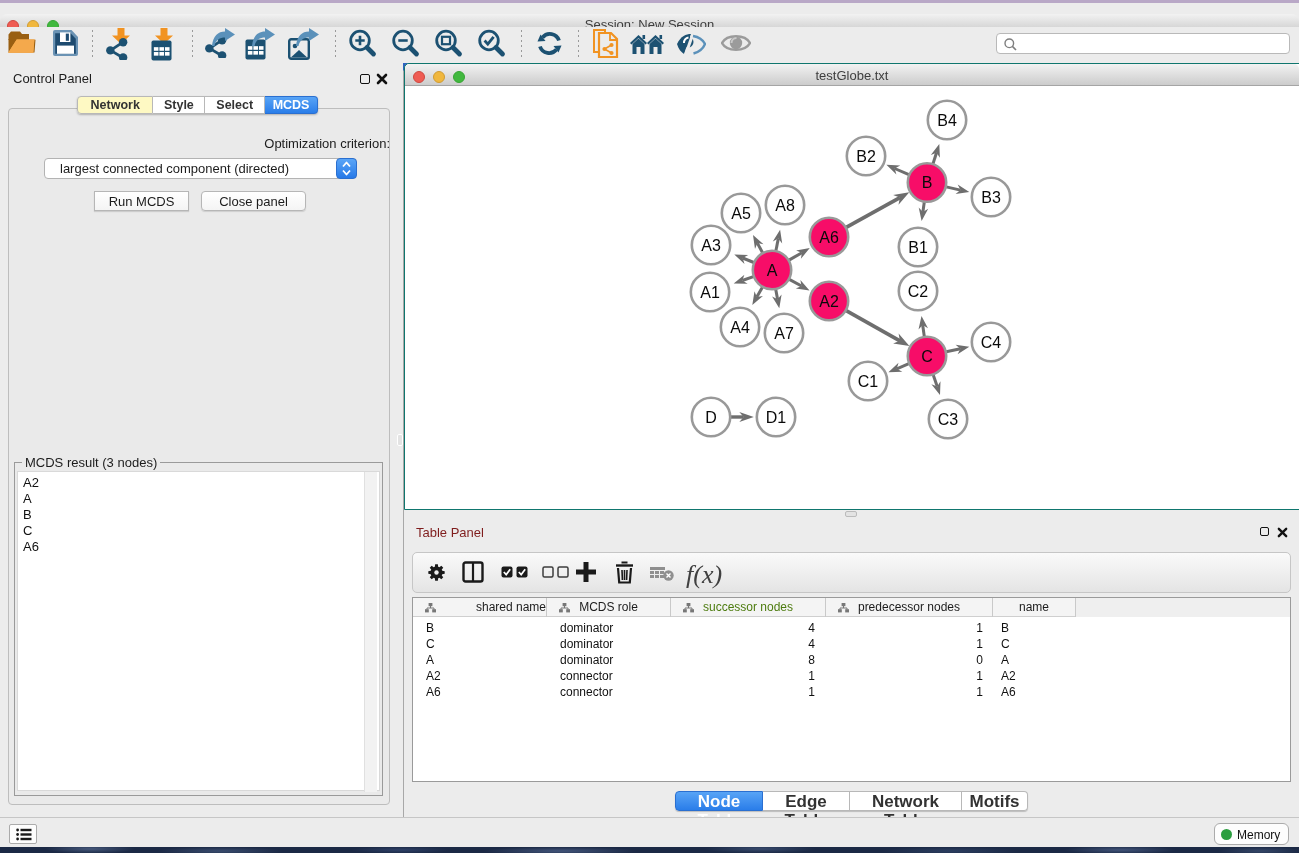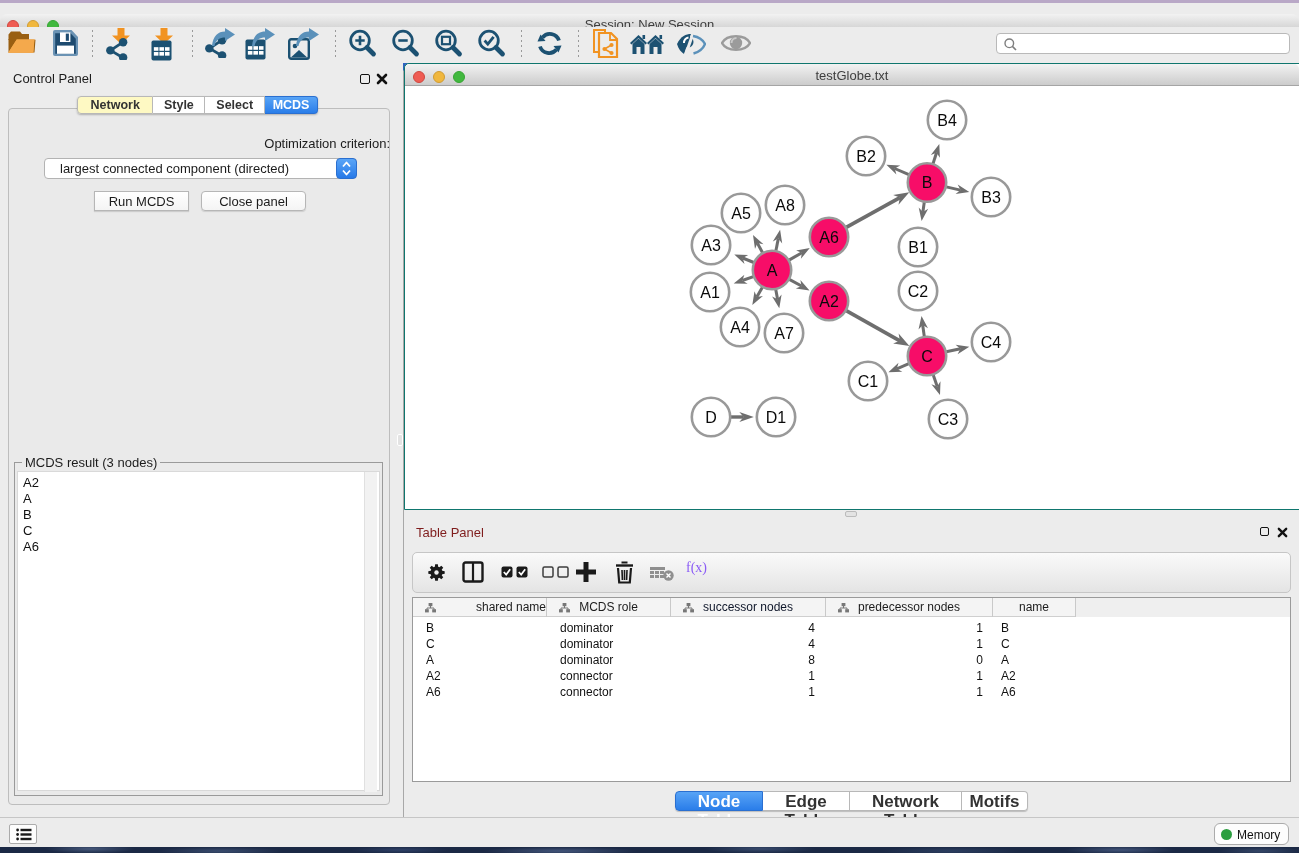--- a/index.html
+++ b/index.html
@@ -347,41 +347,41 @@
 <rect x="0" y="5" width="4" height="3"></rect>
       <rect x="5" y="5" width="4" height="3"></rect>
       <rect x="10" y="5" width="4" height="3"></rect>
 <rect x="0" y="9" width="4" height="3"></rect>
       <rect x="5" y="9" width="4" height="3"></rect>
       <rect x="10" y="9" width="4" height="3"></rect>
 <circle cx="18.5" cy="9.5" r="5.2"></circle>
     </g>
 <path d="M16.5 7.5 l4 4 M20.5 7.5 l-4 4" stroke="#fff" stroke-width="1.4"></path>
   </svg>
-<div class="abs" style="left:686px;top:560px;font-family:'Liberation Serif',serif;font-size:14px;color:#8b5cf6">f(x)</div>
+<div class="abs" style="left:686px;top:560px;font-family:'Liberation Serif',serif;font-style:italic;font-size:26px;color:#404040">f(x)</div>
 <div class="abs" style="left:412px;top:597px;width:879px;height:185px;background:#fff;border:1px solid #9a9a9a"></div>
 <div class="abs" style="left:413px;top:598px;width:663px;height:19px;background:#f4f4f4;border-bottom:1px solid #cfcfcf"></div>
 <div class="abs" style="left:1076px;top:598px;width:214px;height:19px;background:#efefef"></div>
 <div class="abs" style="left:413px;top:598px;width:134px;height:19px;border-right:1px solid #c9c9c9;font-size:12px;color:#1c1c1c;text-align:right;line-height:19px"><svg width="11" height="10" viewBox="0 0 11 10" style="display:inline-block;position:absolute;left:12px;top:5px">
       <g fill="#777">
 <rect x="3.6" y="0" width="3.8" height="3.2"></rect>
         <rect x="0" y="6.2" width="3.8" height="3.2"></rect>
         <rect x="7.2" y="6.2" width="3.8" height="3.2"></rect>
 <path d="M5.5 3 V5 M2 6.5 V5 H9 V6.5" stroke="#777" fill="none" stroke-width="1"></path>
       </g>
     </svg>shared name</div>
 <div class="abs" style="left:547px;top:598px;width:124px;height:19px;border-right:1px solid #c9c9c9;font-size:12px;color:#1c1c1c;text-align:center;line-height:19px"><svg width="11" height="10" viewBox="0 0 11 10" style="display:inline-block;position:absolute;left:12px;top:5px">
       <g fill="#777">
 <rect x="3.6" y="0" width="3.8" height="3.2"></rect>
         <rect x="0" y="6.2" width="3.8" height="3.2"></rect>
         <rect x="7.2" y="6.2" width="3.8" height="3.2"></rect>
 <path d="M5.5 3 V5 M2 6.5 V5 H9 V6.5" stroke="#777" fill="none" stroke-width="1"></path>
       </g>
     </svg>MCDS role</div>
-<div class="abs" style="left:671px;top:598px;width:155px;height:19px;border-right:1px solid #c9c9c9;font-size:12px;color:#0f172a;text-align:center;line-height:19px"><svg width="11" height="10" viewBox="0 0 11 10" style="display:inline-block;position:absolute;left:12px;top:5px">
+<div class="abs" style="left:671px;top:598px;width:155px;height:19px;border-right:1px solid #c9c9c9;font-size:12px;color:#4d7c0f;text-align:center;line-height:19px"><svg width="11" height="10" viewBox="0 0 11 10" style="display:inline-block;position:absolute;left:12px;top:5px">
       <g fill="#777">
 <rect x="3.6" y="0" width="3.8" height="3.2"></rect>
         <rect x="0" y="6.2" width="3.8" height="3.2"></rect>
         <rect x="7.2" y="6.2" width="3.8" height="3.2"></rect>
 <path d="M5.5 3 V5 M2 6.5 V5 H9 V6.5" stroke="#777" fill="none" stroke-width="1"></path>
       </g>
     </svg>successor nodes</div>
 <div class="abs" style="left:826px;top:598px;width:167px;height:19px;border-right:1px solid #c9c9c9;font-size:12px;color:#1c1c1c;text-align:center;line-height:19px"><svg width="11" height="10" viewBox="0 0 11 10" style="display:inline-block;position:absolute;left:12px;top:5px">
       <g fill="#777">
 <rect x="3.6" y="0" width="3.8" height="3.2"></rect>

